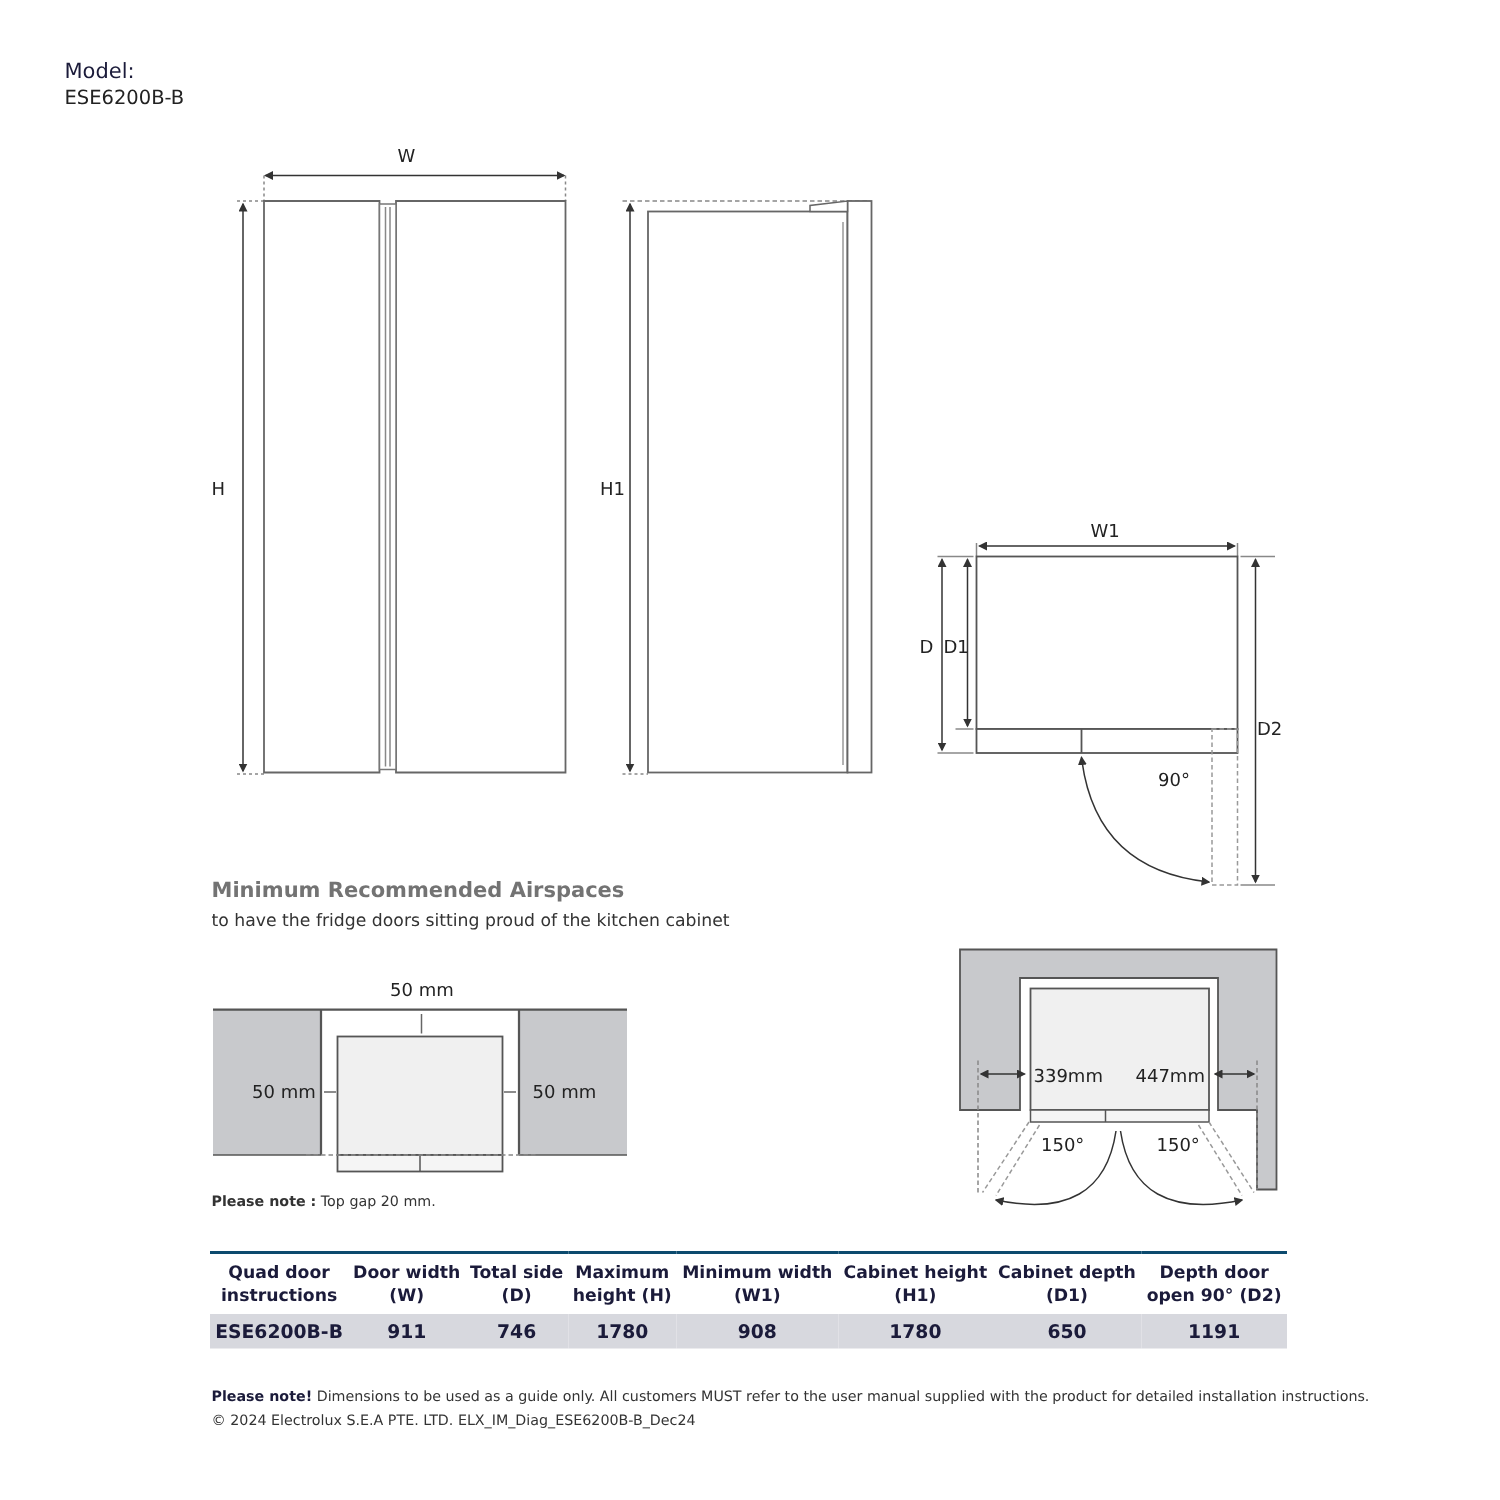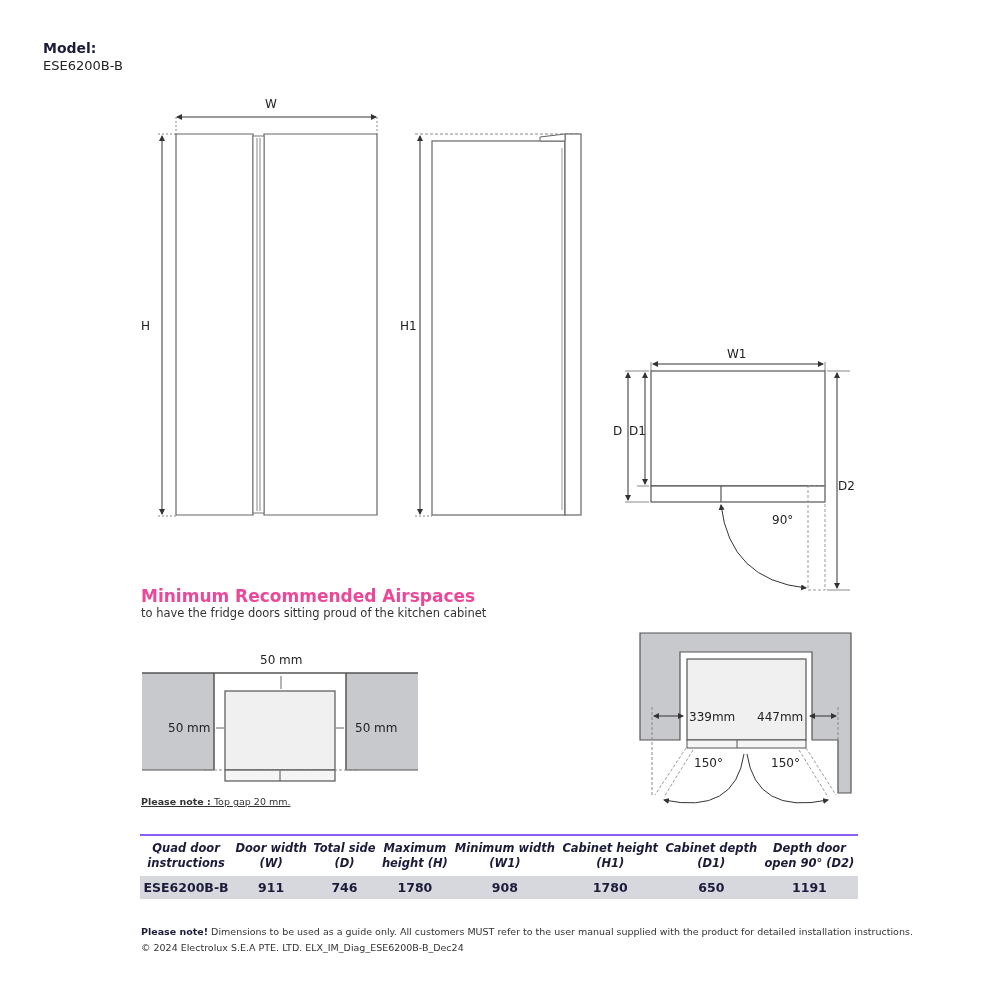--- a/index.html
+++ b/index.html
@@ -1,26 +1,26 @@
 <!DOCTYPE html>
 <html><head>
 <meta charset="utf-8">
 <style>
   html,body{margin:0;padding:0;background:#fff;}
   body{width:1000px;height:1000px;position:relative;overflow:hidden;font-family:"DejaVu Sans","Liberation Sans",sans-serif;color:#1b1b3a;}
   .abs{position:absolute;}
-  .model-label{left:43px;top:40px;font-size:14px;font-weight:bold;color:#1b1b3a;}
+  .model-label{left:43px;top:40px;font-size:14px;font-weight:normal;color:#1b1b3a;}
   .model-value{left:43px;top:58px;font-size:13px;color:#222;}
   svg text{font-family:"DejaVu Sans","Liberation Sans",sans-serif;}
-  .air-title{left:141px;top:586px;font-size:17px;font-weight:bold;color:#ec4899;}
+  .air-title{left:141px;top:586px;font-size:14px;font-weight:bold;color:#737373;}
   .air-desc{left:141px;top:606px;font-size:11.5px;color:#333;line-height:15px;}
-  .note-small{left:141px;top:796px;font-size:9.5px;color:#333;text-decoration:underline;}
+  .note-small{left:141px;top:796px;font-size:9.5px;color:#333;}
   .note-small b{font-weight:bold;}
   table.spec{position:absolute;left:140px;top:834px;width:718px;border-collapse:collapse;font-size:11.5px;}
-  table.spec th{font-weight:bold;color:#1b1b3a;padding:5px 2px;text-align:center;line-height:15px;border-top:2px solid #8b5cf6;font-style:italic;}
+  table.spec th{font-weight:bold;color:#1b1b3a;padding:5px 2px;text-align:center;line-height:15px;border-top:2px solid #0c4a6e;}
   table.spec td{background:#d7d8de;font-weight:bold;text-align:center;padding:4px 2px;font-size:12.5px;color:#1b1b3a;}
   .footnote{left:141px;top:924px;font-size:9.5px;color:#333;line-height:16px;}
   .footnote b{font-weight:bold;color:#1b1b3a;text-align:right;}
 </style>
 </head>
 <body>
 
 <div class="abs model-label">Model:</div>
 <div class="abs model-value">ESE6200B-B</div>
 

